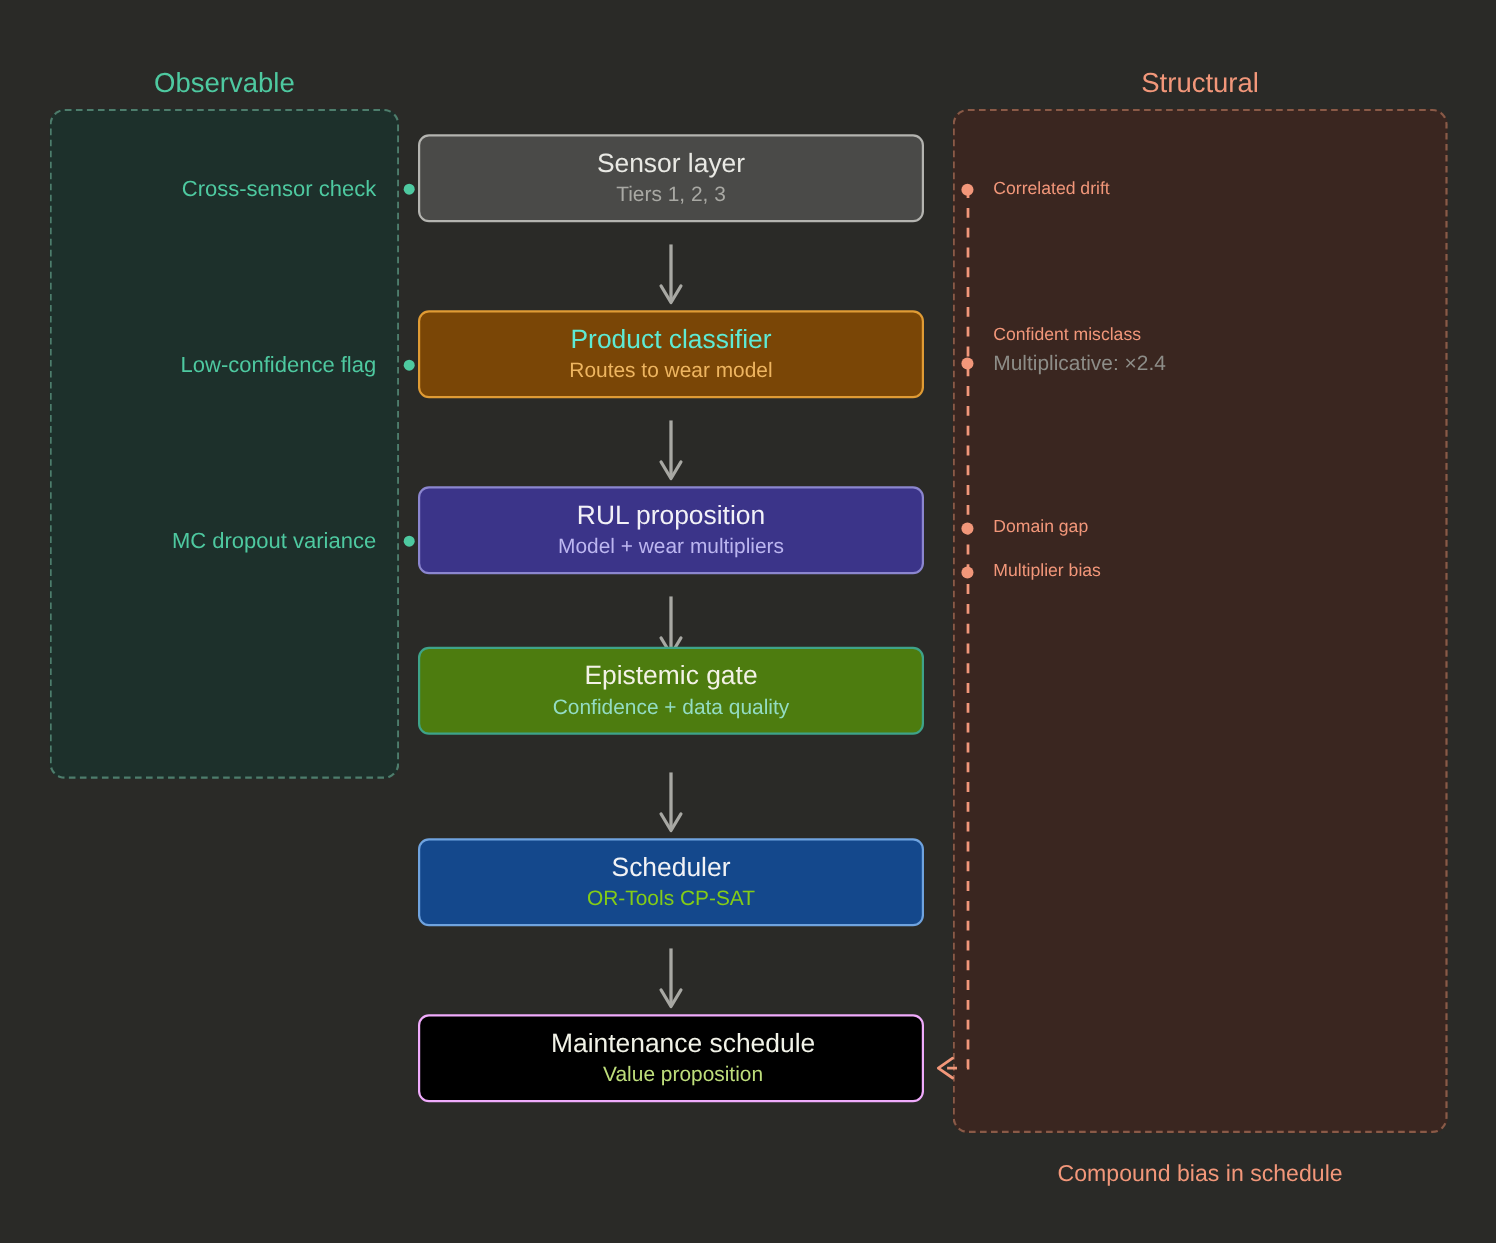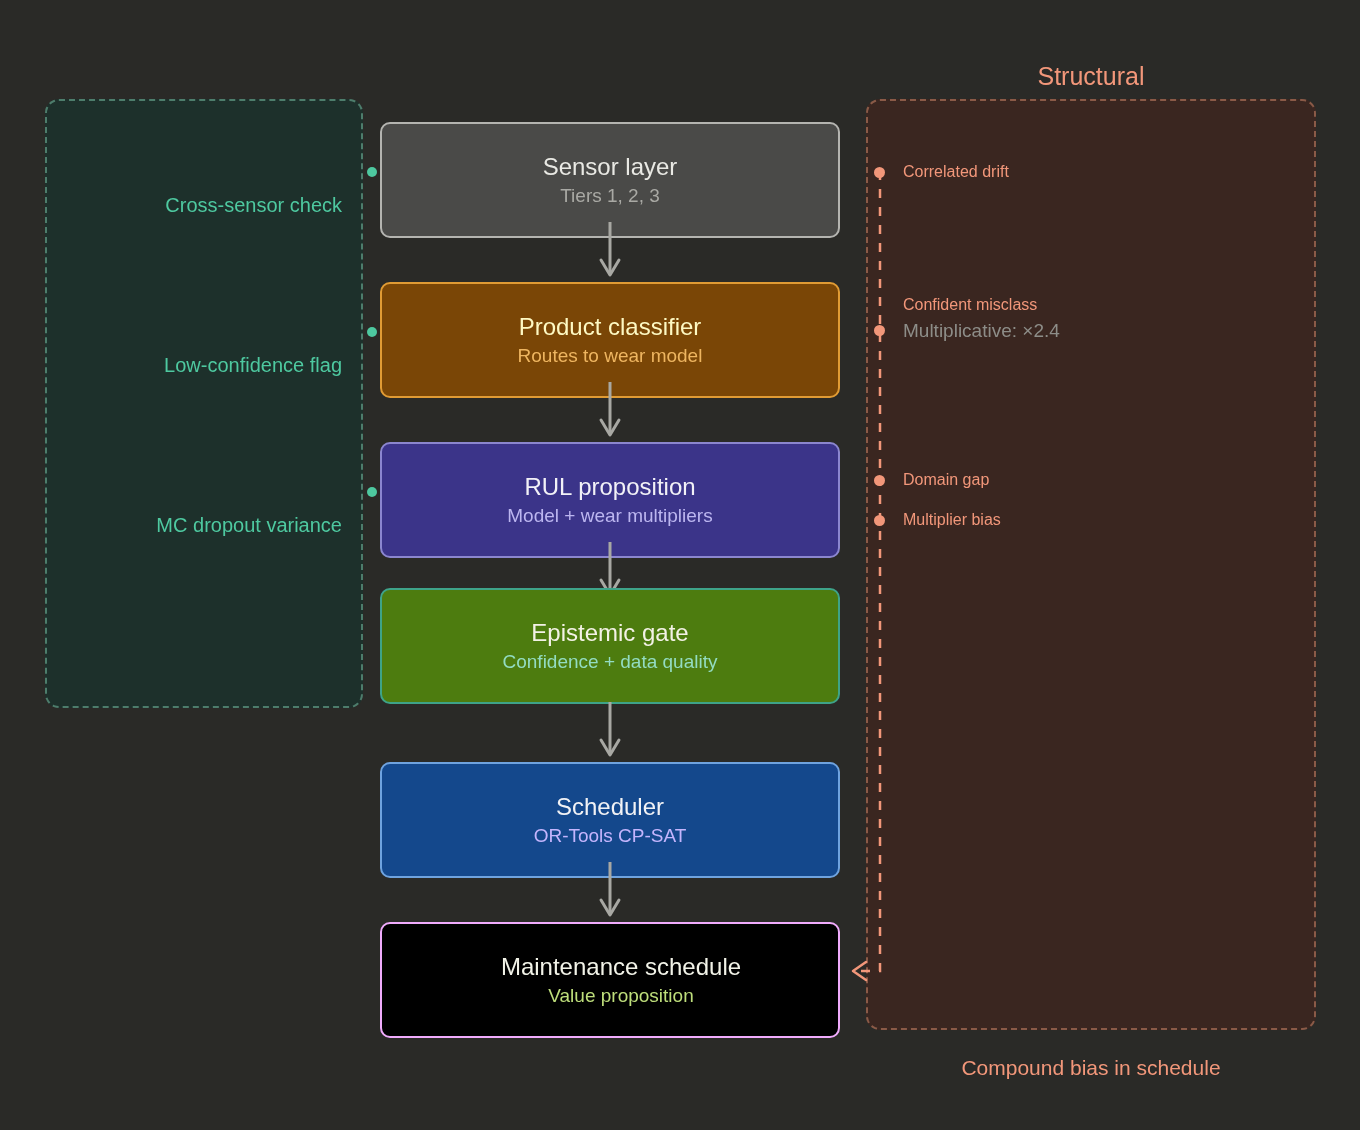--- a/index.html
+++ b/index.html
@@ -63,21 +63,21 @@
     height: 931px;
     background: #3a2620;
     border: 2px dashed #8a5a47;
   }
 
   
   .node {
     position: absolute;
     left: 380px;
     width: 460px;
-    height: 116px;
+    height: 80px;
     border-radius: 10px;
     box-sizing: border-box;
     display: flex;
     flex-direction: column;
     align-items: center;
     justify-content: center;
     text-align: center;
   }
   .node .node-title {
     font-size: 24px;
@@ -87,34 +87,34 @@
     font-size: 19px;
     line-height: 25px;
     margin-top: 1px;
   }
 
   #node-sensor      { top: 122px; background:#4a4a48; border:2px solid #b4b4b0; }
   #node-sensor .node-title { color:#e9e9e4; }
   #node-sensor .node-sub   { color:#a9a9a4; }
 
   #node-classifier  { top: 282px; background:#7a4606; border:2px solid #e09b34; }
-  #node-classifier .node-title { color:#fef9c3; }
+  #node-classifier .node-title { color:#5eead4; }
   #node-classifier .node-sub   { color:#eeb560; }
 
   #node-rul         { top: 442px; background:#3b3489; border:2px solid #8b86cf; }
   #node-rul .node-title { color:#f2f1f7; }
   #node-rul .node-sub   { color:#bcb6f0; }
 
   #node-gate        { top: 588px; background:#4d7c0f; border:2px solid #3ea389; }
   #node-gate .node-title { color:#f3f2e6; }
   #node-gate .node-sub   { color:#93dcc2; }
 
   #node-scheduler   { top: 762px; background:#14488c; border:2px solid #6fa3df; }
   #node-scheduler .node-title { color:#f1f2f5; }
-  #node-scheduler .node-sub   { color:#c4b5fd; }
+  #node-scheduler .node-sub   { color:#84cc16; }
 
   #node-output      { top: 922px; background:#000000; border:2px solid #f0abfc;padding-left:22px; }
   #node-output .node-title { color:#f2f3e8; }
   #node-output .node-sub   { color:#bede7b; }
 
   
   .connector {
     position: absolute;
     left: 596px;
     width: 28px;
@@ -128,21 +128,20 @@
 
   
   .obs-label {
     position: absolute;
     right: 1018px;          
     font-size: 20px;
     line-height: 26px;
     color: #4ec9a0;
     white-space: nowrap;
     text-align: center;
-    margin-top: 33px;
   }
   #obs-label-0 { top: 159px; }
   #obs-label-1 { top: 319px; }
   #obs-label-2 { top: 479px; }
 
   .obs-dot {
     position: absolute;
     left: 367px;
     width: 10px;
     height: 10px;
@@ -210,20 +209,21 @@
     line-height: 26px;
     color: #f2977a;
     white-space: nowrap;
   }
 </style>
 </head>
 <body>
 
 <div class="stage">
 
+  <div class="panel-title" id="observable-title">Observable</div>
 
   <div class="panel-title" id="structural-title">Structural</div>
 
   <div class="panel" id="observable-panel"></div>
 
   <div class="panel" id="structural-panel"></div>
 
   <div class="obs-label" id="obs-label-0">Cross-sensor check</div>
   <div class="obs-dot" id="obs-dot-0"></div>
 

